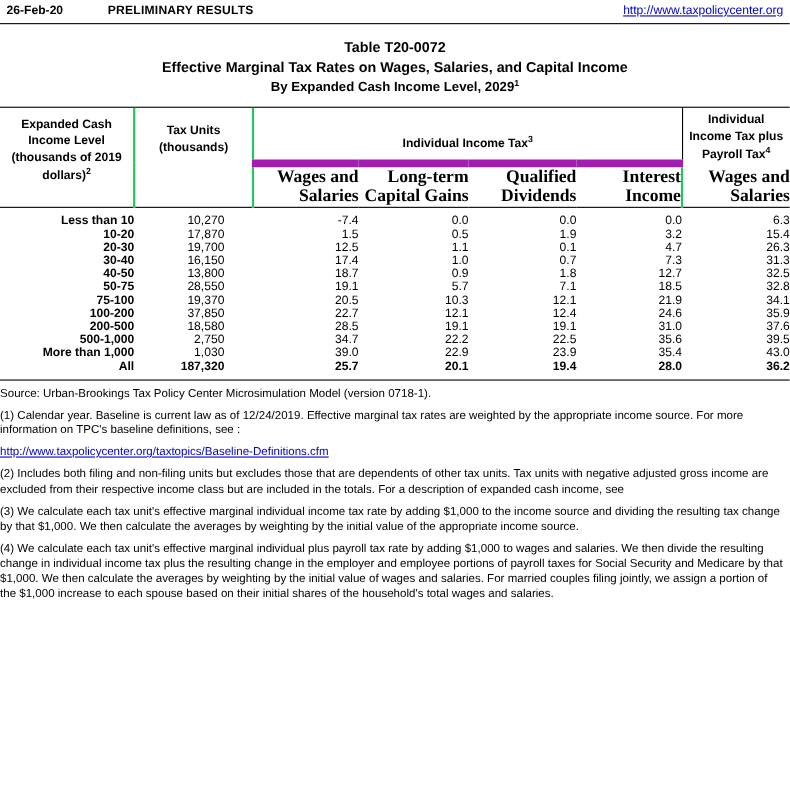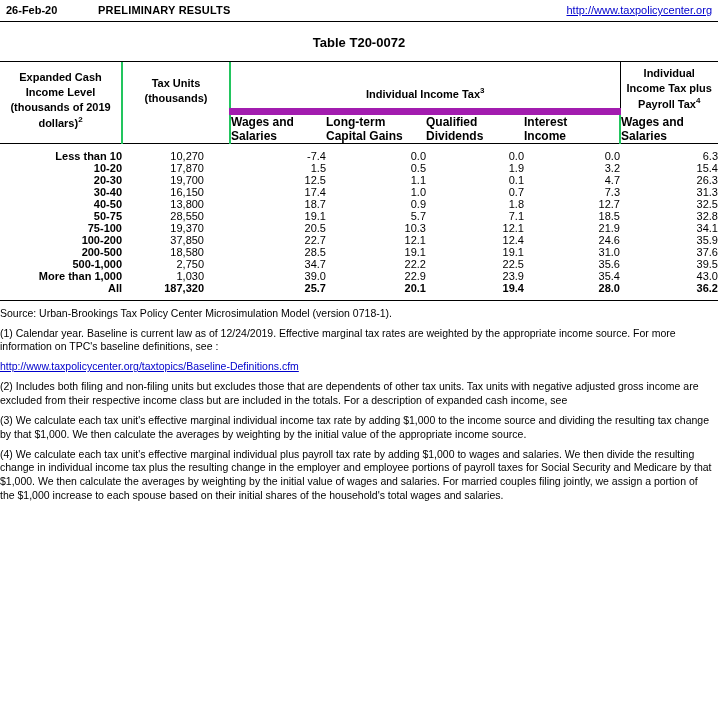--- a/index.html
+++ b/index.html
@@ -68,25 +68,26 @@
   table.main th, table.main td {
     padding: 0;
   }
   .hdr-group {
     text-align: center;
     font-weight: bold;
     font-size: 11px;
     padding-bottom: 2px;
   }
   .hdr-sub {
-    text-align: left;
-    font-weight: bold;
-    font-size: 12px;
+    text-align: right;
+    font-weight: bold;
+    font-size: 16px;
     vertical-align: bottom;
     padding-bottom: 4px;
+    font-family: Liberation Serif, serif;
   }
   .col-label {
     text-align: center;
     font-weight: bold;
     vertical-align: top;
     font-size: 11px;
     line-height: 1.35;
   }
   .vline-l { border-left: 1px solid #000; }
   .vline-r { border-right: 2px solid #22c55e; }
@@ -129,20 +130,24 @@
 
   <div class="topbar">
     <span class="date">26-Feb-20</span>
     <span class="prelim">PRELIMINARY RESULTS</span>
     <a class="url" href="#">http://www.taxpolicycenter.org</a>
   </div>
   <div class="rule"></div>
 
   <div class="titles">
     <div class="t1">Table T20-0072</div>
+    <div class="t2">Effective Marginal Tax Rates on Wages, Salaries, and Capital Income</div>
+    <div class="t3">
+      <span>By Expanded Cash Income Level, 2029</span><span class="sup">1</span>
+    </div>
   </div>
   <div class="rule"></div>
 
   <table class="main">
     <colgroup>
       <col style="width:122px">
       <col style="width:108px">
       <col style="width:96px">
       <col style="width:100px">
       <col style="width:98px">

